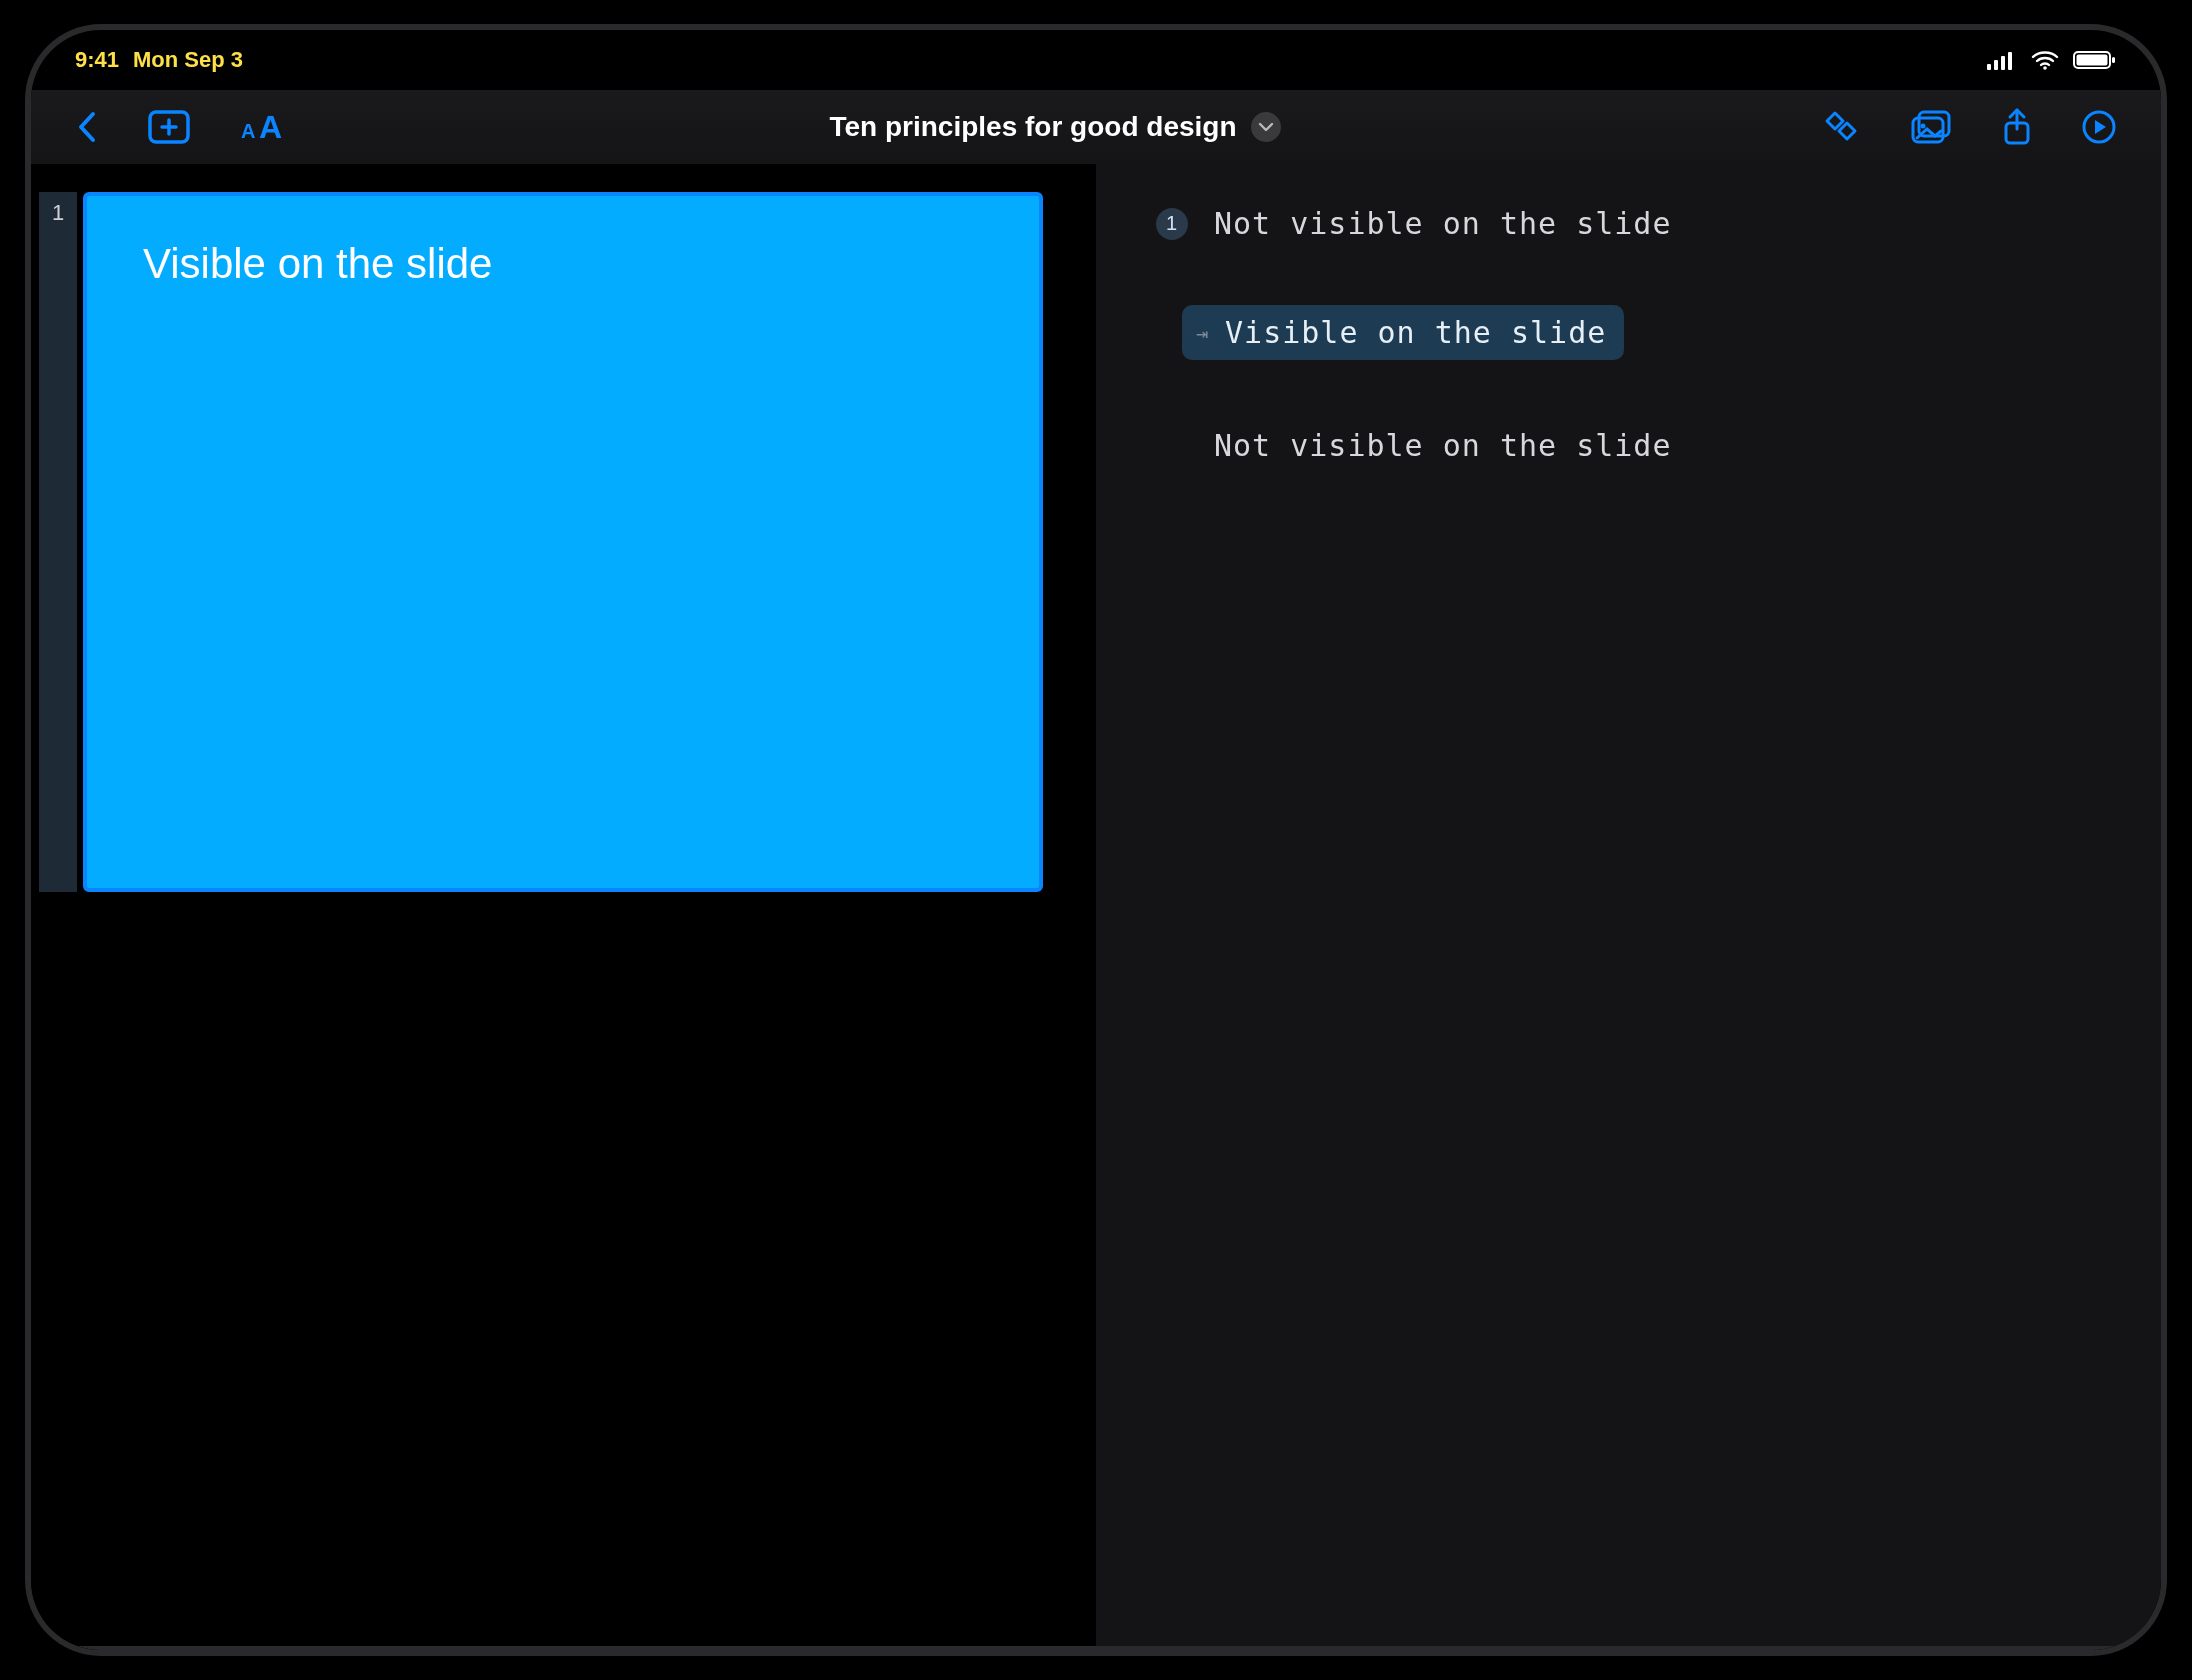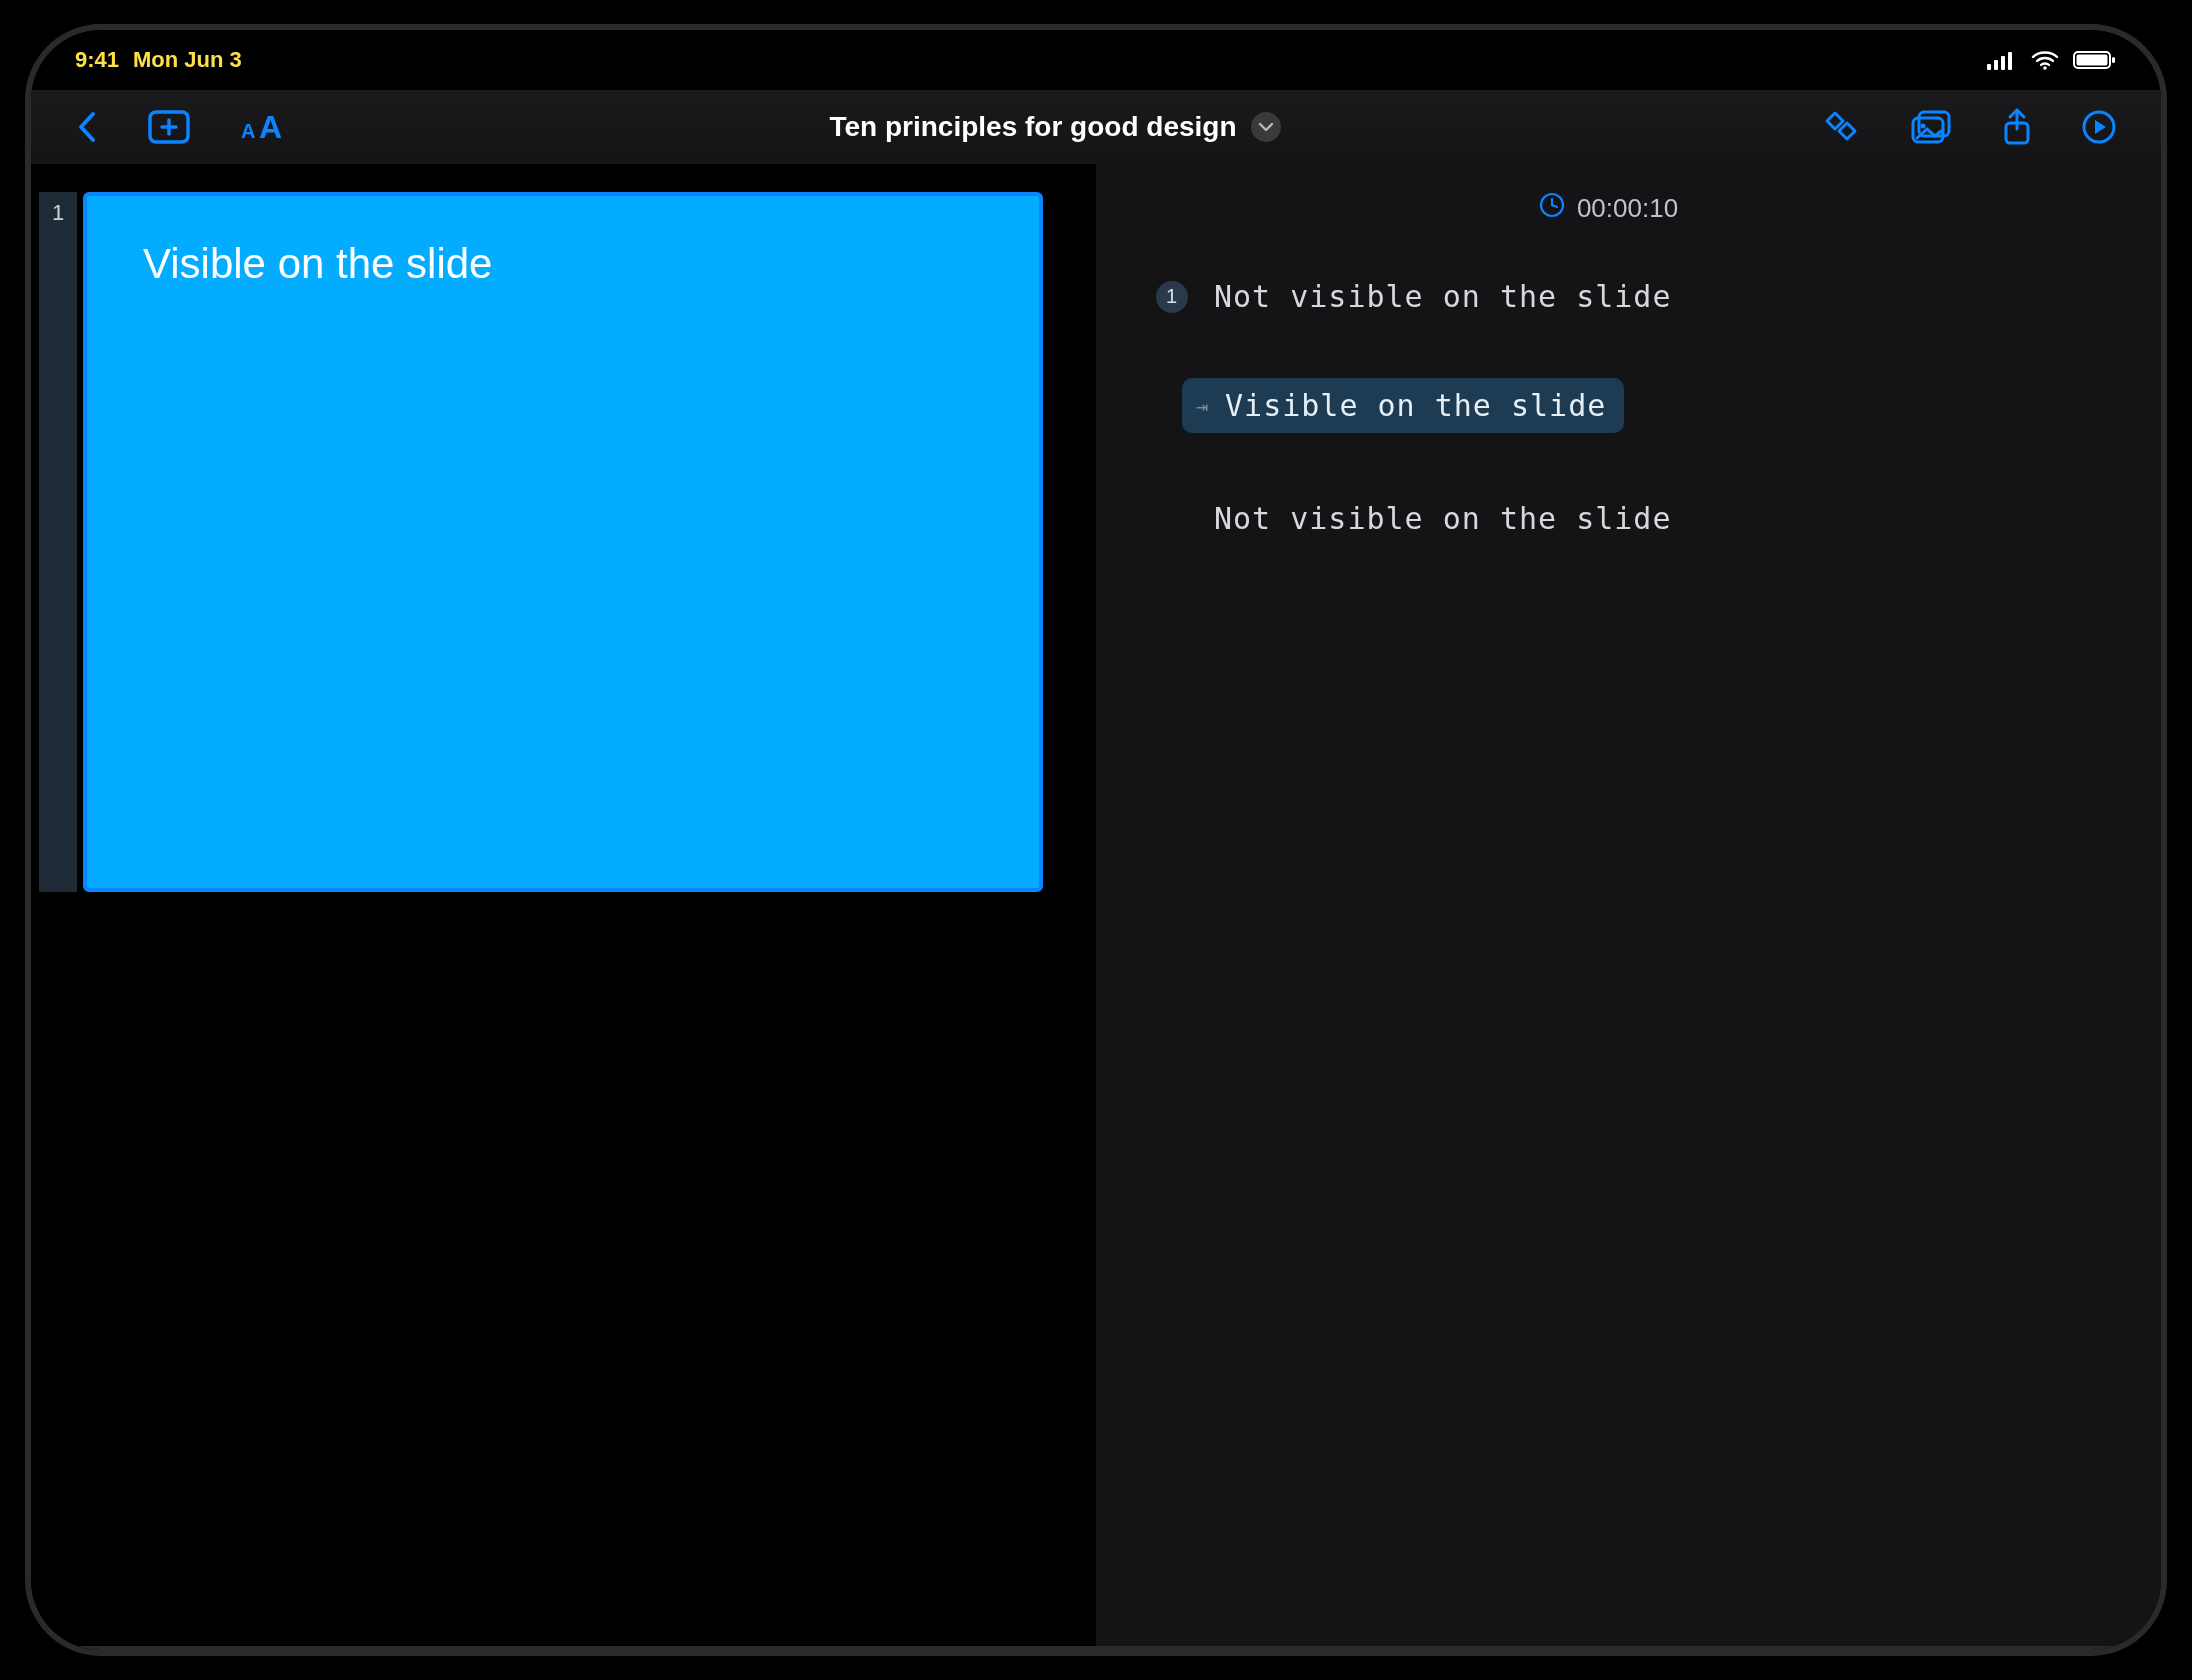--- a/index.html
+++ b/index.html
@@ -136,21 +136,21 @@
   }
 </style>
 </head>
 <body>
 
 <div class="device">
 
   <div class="statusbar">
     <div class="left">
       <span>9:41</span>
-      <span>Mon Jun 3</span>
+      <span>Mon Sep 3</span>
     </div>
     <div class="right">
       <span class="status-icon">
         <svg width="30" height="20" viewBox="0 0 30 20">
             <g fill="#fff">
               <rect x="0" y="14" width="4" height="6" rx="1"></rect>
               <rect x="7" y="10" width="4" height="10" rx="1"></rect>
               <rect x="14" y="6" width="4" height="14" rx="1"></rect>
               <rect x="21" y="2" width="4" height="18" rx="1"></rect>
             </g>
@@ -243,29 +243,20 @@
     <div class="slide-pane">
       <div class="slide-num-col">
         <span>1</span>
       </div>
       <div class="slide-canvas">
         <div class="slide-text">Visible on the slide</div>
       </div>
     </div>
 
     <div class="outline-pane">
-      <div class="timer-row">
-        <span class="clock">
-          <svg width="26" height="26" viewBox="0 0 26 26">
-              <circle cx="13" cy="13" r="11" fill="none" stroke="currentColor" stroke-width="2.2"></circle>
-              <path d="M13 7 L13 13 L18 15" fill="none" stroke="currentColor" stroke-width="2.2" stroke-linecap="round"></path>
-            </svg>
-        </span>
-        <span>00:00:10</span>
-      </div>
 
       <div class="outline-row">
         <span class="outline-badge">1</span>
         <span>Not visible on the slide</span>
       </div>
 
       <div class="outline-row highlight">
         <span class="pill">
           <span class="quote-glyph">⇥</span>
           <span>Visible on the slide</span>

